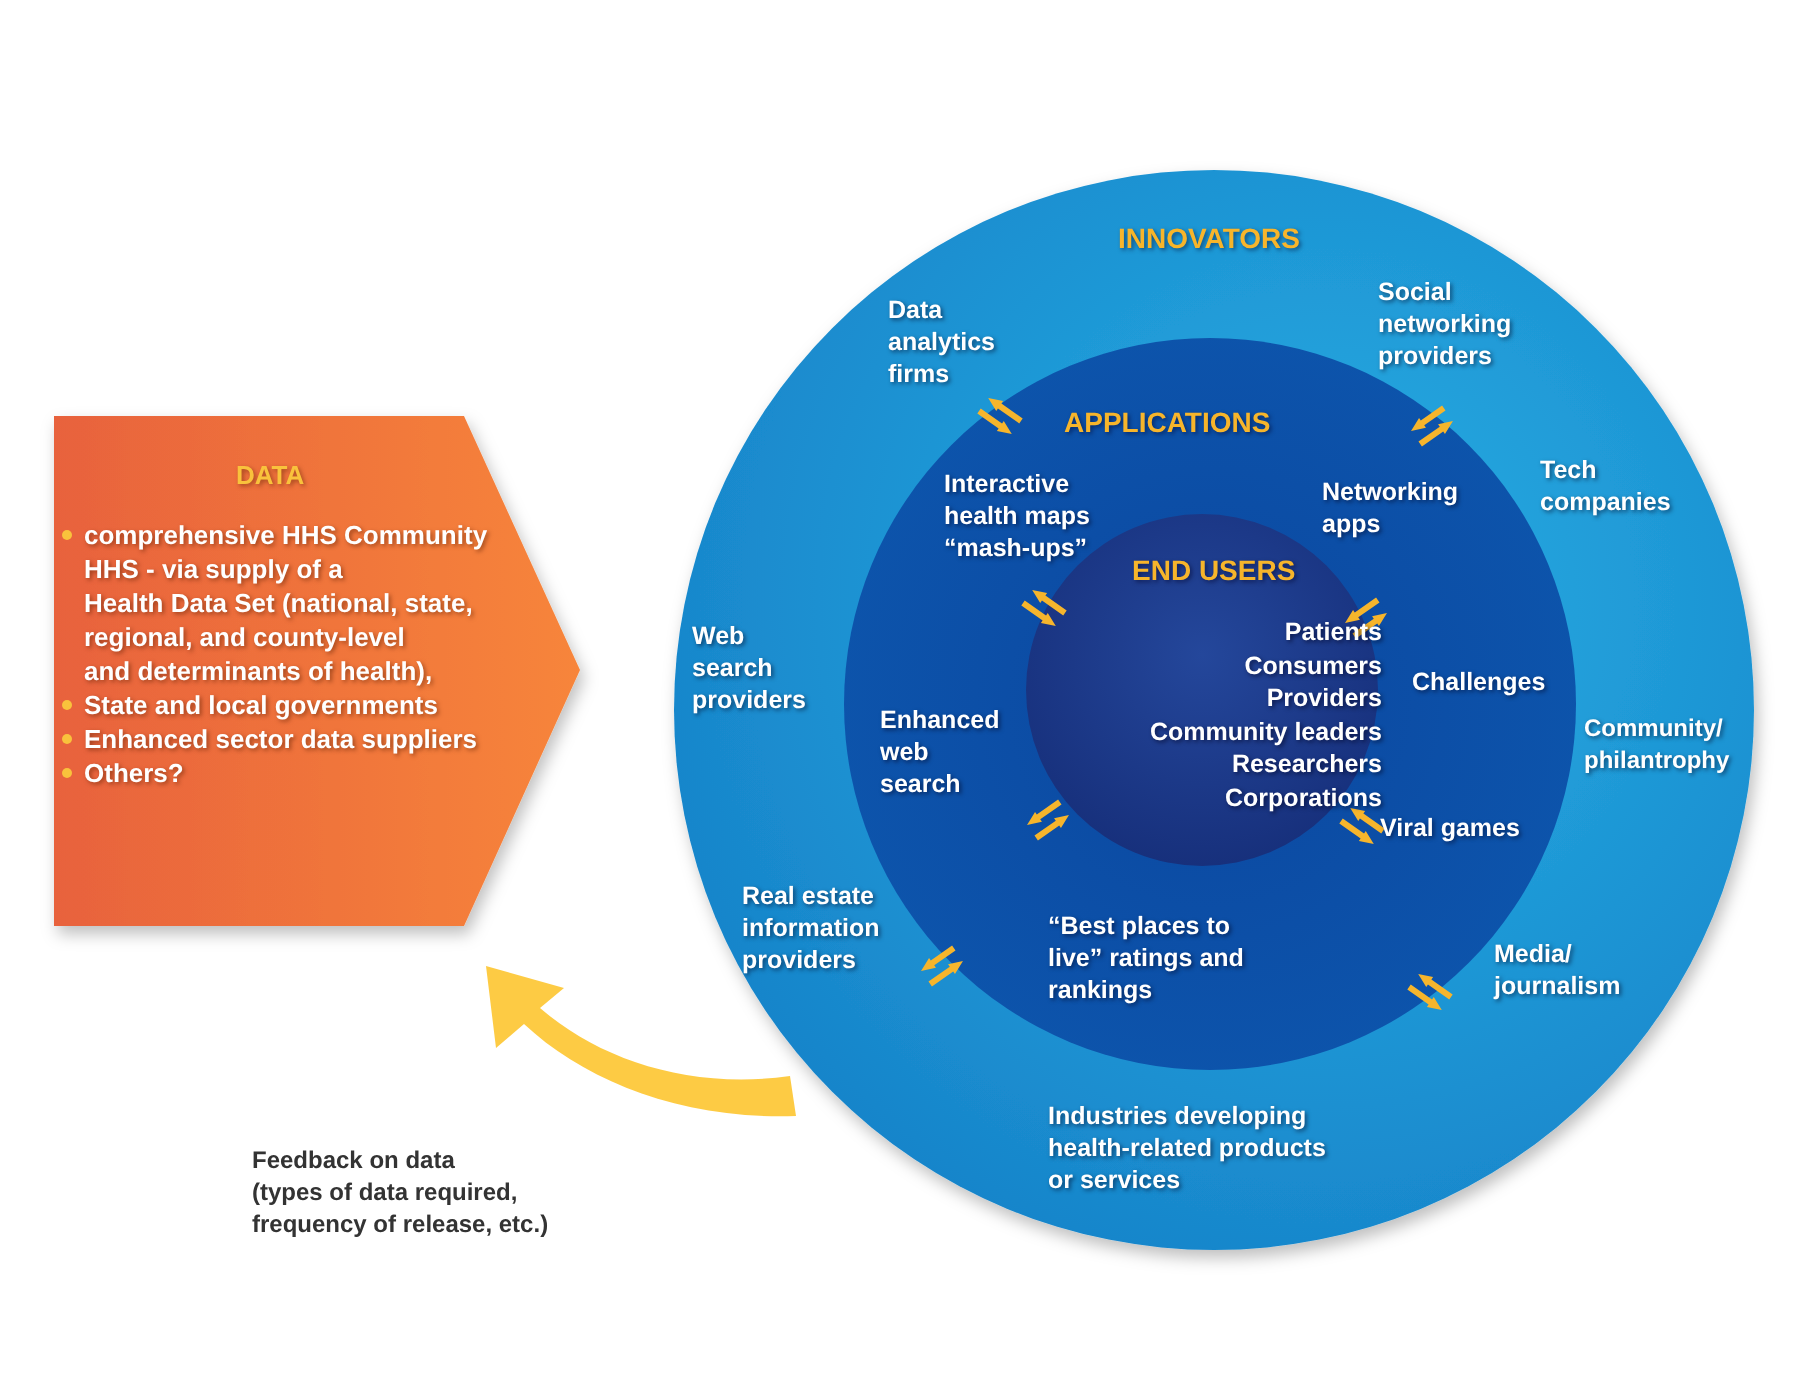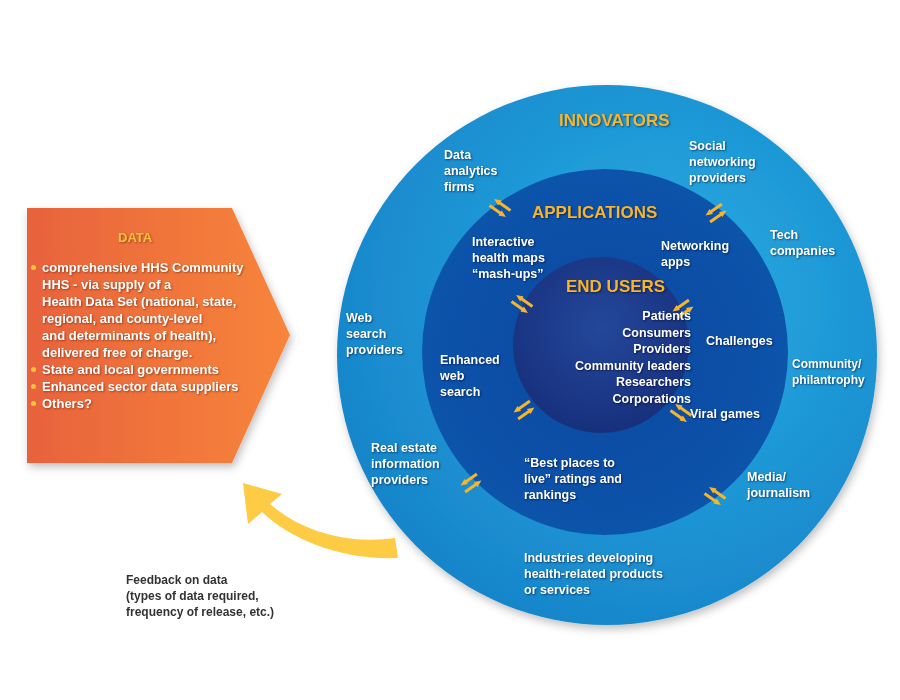--- a/index.html
+++ b/index.html
@@ -2,21 +2,21 @@
 <html><head>
 <meta charset="utf-8">
 <style>
   html, body { margin:0; padding:0; background:#ffffff; }
   body { width:900px; height:700px; position:relative; overflow:hidden;
          font-family:"Liberation Sans", sans-serif; }
   svg.bg { position:absolute; left:0; top:0; }
   .lbl { position:absolute; color:#ffffff; font-weight:bold; font-size:12.5px; line-height:16px;
          text-shadow: 1px 1px 2px rgba(0,0,30,0.55); white-space:nowrap; }
   .lbl span { display:block; }
-  .ring-title { position:absolute; color:#f7b52b; font-weight:bold; font-size:17px;
+  .ring-title { position:absolute; color:#f7b52b; font-weight:bold; font-size:14px;
                 text-shadow: 1px 1px 2px rgba(0,0,40,0.5); white-space:nowrap; }
   .center-list { position:absolute; left:511px; top:308px; width:180px; text-align:right;
                  color:#fff; font-weight:bold; font-size:12.5px; line-height:16.5px;
                  text-shadow:1px 1px 2px rgba(0,0,30,0.6); }
   .center-list span { display:block; }
   .data-title { position:absolute; left:118px; top:230px; color:#f9c23c; font-weight:bold;
                 font-size:13px; text-shadow:1px 1px 2px rgba(90,30,0,0.5); }
   .data-list { position:absolute; left:30px; top:259px; width:260px; margin:0; padding:0; list-style:none;
                color:#fff; font-weight:bold; font-size:13px; line-height:17px;
                text-shadow:1px 1px 2px rgba(90,30,0,0.55); }
@@ -101,21 +101,20 @@
 </svg>
 
 <div class="data-title">DATA</div>
 <ul class="data-list">
   <li>
     <span style="display:block">comprehensive HHS Community</span>
     <span style="display:block">HHS - via supply of a</span>
     <span style="display:block">Health Data Set (national, state,</span>
     <span style="display:block">regional, and county-level</span>
     <span style="display:block">and determinants of health),</span>
-    <span style="display:block">delivered free of charge.</span>
   </li>
   <li>State and local governments</li>
   <li>Enhanced sector data suppliers</li>
   <li>Others?</li>
 </ul>
 
 <div class="feedback">
   <span>Feedback on data</span>
   <span>(types of data required,</span>
   <span>frequency of release, etc.)</span>

